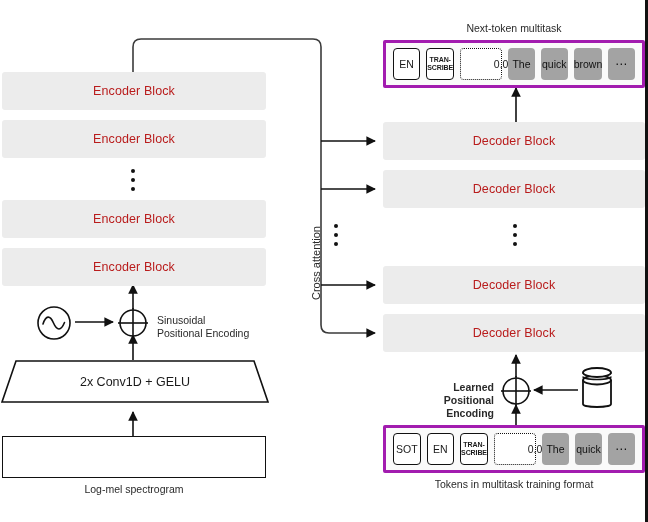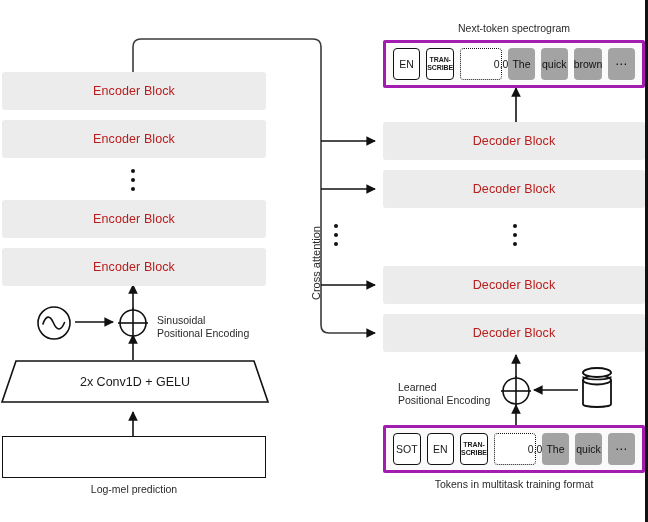--- a/index.html
+++ b/index.html
@@ -121,21 +121,21 @@
   </div>
 
   <svg class="abs" style="left:0px;top:360px;" width="270" height="44">
     <path d="M16 1 L254 1 L268 42 L2 42 Z" fill="#fff" stroke="#111" stroke-width="1.6"></path>
   </svg>
   <div class="abs" style="left:0px;top:360px;width:270px;height:44px;display:flex;align-items:center;justify-content:center;font-size:12.5px;">
     <span>2x Conv1D + GELU</span>
   </div>
 
   <div class="openbox abs" style="left:2px;top:436px;width:264px;height:42px;"></div>
-  <div class="caption abs" style="left:2px;top:483px;width:264px;">Log-mel prediction</div>
+  <div class="caption abs" style="left:2px;top:483px;width:264px;">Log-mel spectrogram</div>
 
   <div class="vlabel abs" style="left:310px;top:300px;">Cross attention</div>
   <div class="vdots abs" style="left:334px;top:224px;">
     <i></i>
       <i></i>
       <i></i>
   </div>
 
   <div class="block abs" style="left:383px;top:122px;width:262px;height:38px;">
     <span>Decoder Block</span>
@@ -156,34 +156,34 @@
   <div class="block abs" style="left:383px;top:314px;width:262px;height:38px;">
     <span>Decoder Block</span>
   </div>
 
   <svg class="abs" style="left:500px;top:375px;" width="32" height="32">
     <circle cx="16" cy="16" r="13" fill="#fff" stroke="#111" stroke-width="1.6"></circle>
     <line x1="16" y1="1" x2="16" y2="31" stroke="#111" stroke-width="1.6"></line>
     <line x1="1" y1="16" x2="31" y2="16" stroke="#111" stroke-width="1.6"></line>
   </svg>
 
-  <div class="label abs" style="left:398px;top:381px;width:96px;text-align:left;">
+  <div class="label abs" style="left:398px;top:381px;width:96px;text-align:right;font-weight:bold;">
     <div>Learned</div>
     <div>Positional Encoding</div>
   </div>
 
   <svg class="abs" style="left:578px;top:368px;" width="42" height="44">
     <path d="M5 12 L5 36 C5 40, 33 40, 33 36 L33 12" fill="#fff" stroke="#111" stroke-width="1.8"></path>
     <ellipse cx="19" cy="12" rx="14" ry="4.5" fill="#fff" stroke="#111" stroke-width="1.8"></ellipse>
     <path d="M5 8.5 C5 12.5, 33 12.5, 33 8.5" fill="none" stroke="#111" stroke-width="1.6"></path>
     <path d="M5 4.5 C5 8.5, 33 8.5, 33 4.5" fill="none" stroke="#111" stroke-width="1.6"></path>
     <ellipse cx="19" cy="4.5" rx="14" ry="4.5" fill="#fff" stroke="#111" stroke-width="1.8"></ellipse>
   </svg>
 
-  <div class="title abs" style="left:383px;top:22px;width:262px;">Next-token spectrogram</div>
+  <div class="title abs" style="left:383px;top:22px;width:262px;">Next-token multitask</div>
   <div class="tokenrow abs" id="output-row" style="left:383px;top:40px;width:262px;height:48px;">
       <div class="tok solid">
         <span>EN</span>
       </div>
       <div class="tok solid small">
         <span><span>TRAN-</span><br><span>SCRIBE</span></span>
       </div>
       <div class="tok dotted">
         <span>0.0</span>
       </div>

